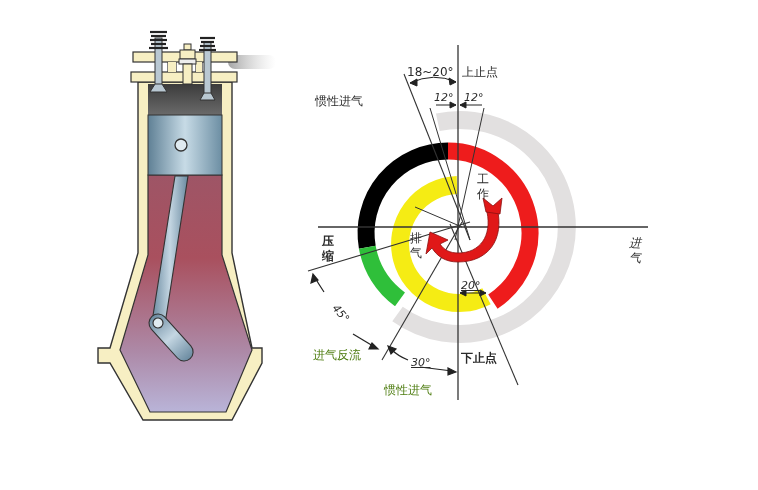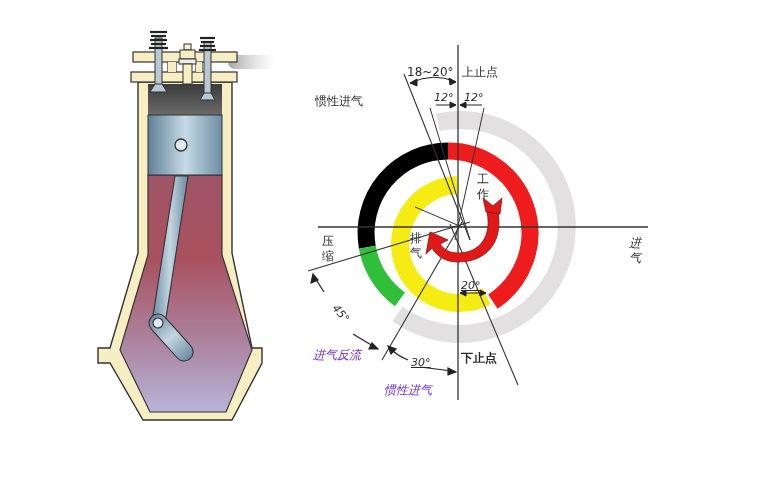--- a/index.html
+++ b/index.html
@@ -1,20 +1,20 @@
 <!DOCTYPE html>
 <html><head>
 <meta charset="utf-8">
 <style>
   html, body { margin: 0; padding: 0; background: #ffffff; }
   body { width: 758px; height: 490px; overflow: hidden; position: relative;
          font-family: "DejaVu Sans", "Liberation Sans", sans-serif; }
   #stage { position: absolute; left: 0; top: 0; width: 758px; height: 490px; }
   .lbl { position: absolute; color: #2a2a2a; font-size: 12px; line-height: 1; white-space: nowrap; }
-  .lbl-light { color: #6d28d9; font-style: italic; }
+  .lbl-light { color: #4d7c0f; }
   .vert { width: 14px; white-space: normal; word-break: break-all; line-height: 15px; text-align: center; }
   .deg { font-size: 11px; font-style: italic; }
 </style>
 </head>
 <body>
 
 <div id="stage">
   <svg width="758" height="490" viewBox="0 0 758 490" xmlns="http://www.w3.org/2000/svg">
     <defs>
       <linearGradient id="crankGrad" x1="0" y1="0" x2="0" y2="1">
@@ -160,21 +160,21 @@
   </svg>
 
   
   <div class="lbl" style="left:407px;top:66px;">18~20°</div>
   <div class="lbl" style="left:462px;top:66px;">上止点</div>
   <div class="lbl" style="left:315px;top:95px;">惯性进气</div>
   <div class="lbl deg" style="left:434px;top:92px;">12°</div>
   <div class="lbl deg" style="left:464px;top:92px;">12°</div>
   <div class="lbl vert" style="left:476px;top:172px;">工作</div>
   <div class="lbl vert" style="left:409px;top:231px;">排气</div>
-  <div class="lbl vert" style="left:321px;top:234px;">压缩</div>
+  <div class="lbl vert" style="left:321px;top:234px;font-weight:bold;">压缩</div>
   <div class="lbl vert" style="left:628px;top:236px;font-style:italic;">进气</div>
   <div class="lbl deg" style="left:461px;top:280px;text-decoration:underline;">20°</div>
   <div class="lbl deg" style="left:331px;top:308px;transform:rotate(50deg);">45°</div>
   <div class="lbl lbl-light" style="left:313px;top:349px;">进气反流</div>
   <div class="lbl deg" style="left:411px;top:357px;text-decoration:underline;">30°</div>
   <div class="lbl" style="left:461px;top:352px;font-weight:bold;">下止点</div>
   <div class="lbl lbl-light" style="left:384px;top:384px;">惯性进气</div>
 </div>
 
 </body></html>

